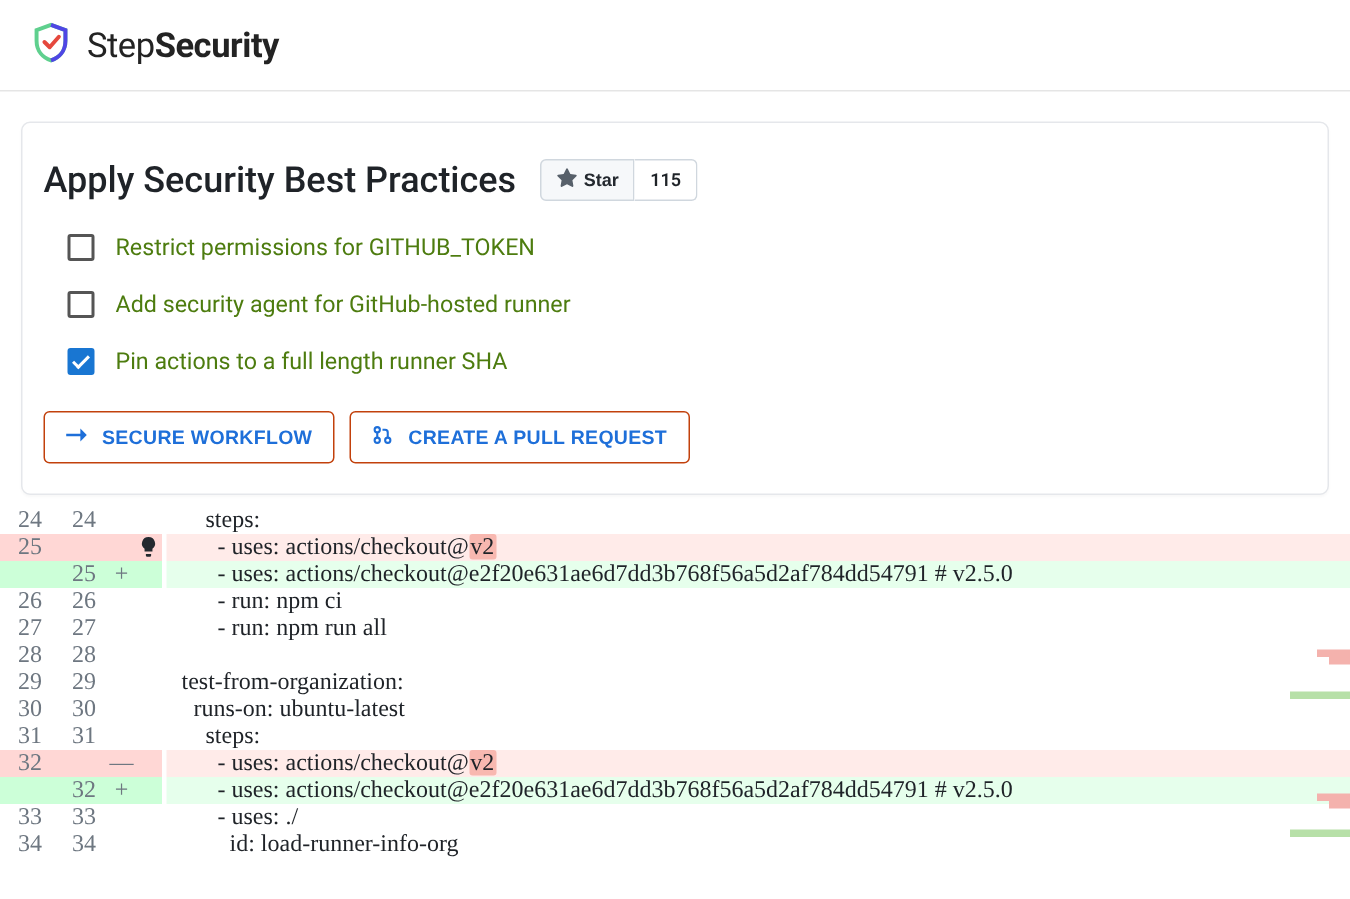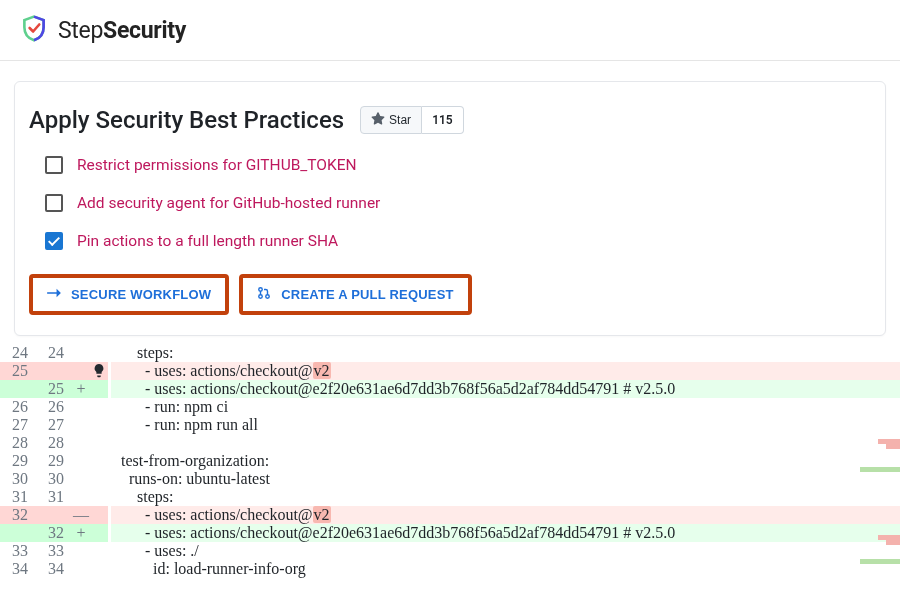--- a/index.html
+++ b/index.html
@@ -13,42 +13,42 @@
     border: 1px solid #e5e7eb; border-radius: 6px; background: #fff;
     box-shadow: 0 1px 2px rgba(0,0,0,0.03); padding: 24px 26px 20px 14px;
     margin-bottom: 8px;
   }
   .title-row { display: flex; align-items: center; gap: 16px; margin-bottom: 22px; }
   .page-title { font-size: 24px; font-weight: 500; color: #1f2328; }
   .star-group { display: flex; align-items: stretch; height: 28px; }
   .star-btn {
     display: inline-flex; align-items: center; gap: 4px;
     border: 1px solid #d0d7de; border-radius: 4px 0 0 4px;
-    padding: 0 10px; font-size: 12px; font-weight: 400; background: #f6f8fa;
+    padding: 0 10px; font-size: 12px; font-weight: 700; background: #f6f8fa;
     color: #24292f; cursor: pointer;
   }
   .star-count {
     display: inline-flex; align-items: center; border: 1px solid #d0d7de; border-left: none;
     border-radius: 0 4px 4px 0; padding: 0 10px; font-size: 12px; font-weight: 600; background: #fff;
   }
   .check-list { display: flex; flex-direction: column; gap: 20px; margin: 0 0 24px 16px; }
-  .check-item { display: flex; align-items: center; gap: 14px; font-size: 15.5px; color: #be185d; cursor: pointer; }
+  .check-item { display: flex; align-items: center; gap: 14px; font-size: 15.5px; color: #4d7c0f; cursor: pointer; }
   .checkbox {
     width: 18px; height: 18px; border: 2px solid #555; border-radius: 2px;
     display: inline-flex; align-items: center; justify-content: center; flex-shrink: 0;
   }
   .checkbox.checked { background: #1976d2; border-color: #1976d2; }
   .checkbox.checked::after {
     content: ""; width: 4px; height: 9px; border: solid #fff;
     border-width: 0 2px 2px 0; transform: rotate(45deg) translate(-1px,-1px);
   }
   .btn-row { display: flex; gap: 10px; }
   .btn {
     display: inline-flex; align-items: center; gap: 10px;
-    border: 4px solid #c2410c; background: #fff; color: #1e6fd9;
+    border: 1px solid #c2410c; background: #fff; color: #1e6fd9;
     font-size: 13px; font-weight: 600; letter-spacing: 0.2px;
     padding: 8px 14px; border-radius: 4px; cursor: pointer;
   }
   .diff { font-family: Liberation Serif, serif; font-size: 16px; line-height: 18px; position: relative; }
   .diff-row { display: flex; align-items: stretch; min-height: 18px; }
   .ln { width: 36px; text-align: right; padding-right: 8px; color: #6e7781; user-select: none; flex-shrink: 0; }
   .marker { width: 18px; text-align: center; color: #6e7781; flex-shrink: 0; }
   .bulb { width: 18px; flex-shrink: 0; display: flex; align-items: center; justify-content: center; color: #57606a; }
   .gutter-border { width: 3px; background: #fff; border-left: 1px solid #d0d7de00; flex-shrink: 0; }
   .code { flex: 1; white-space: pre; padding-left: 2px; }

